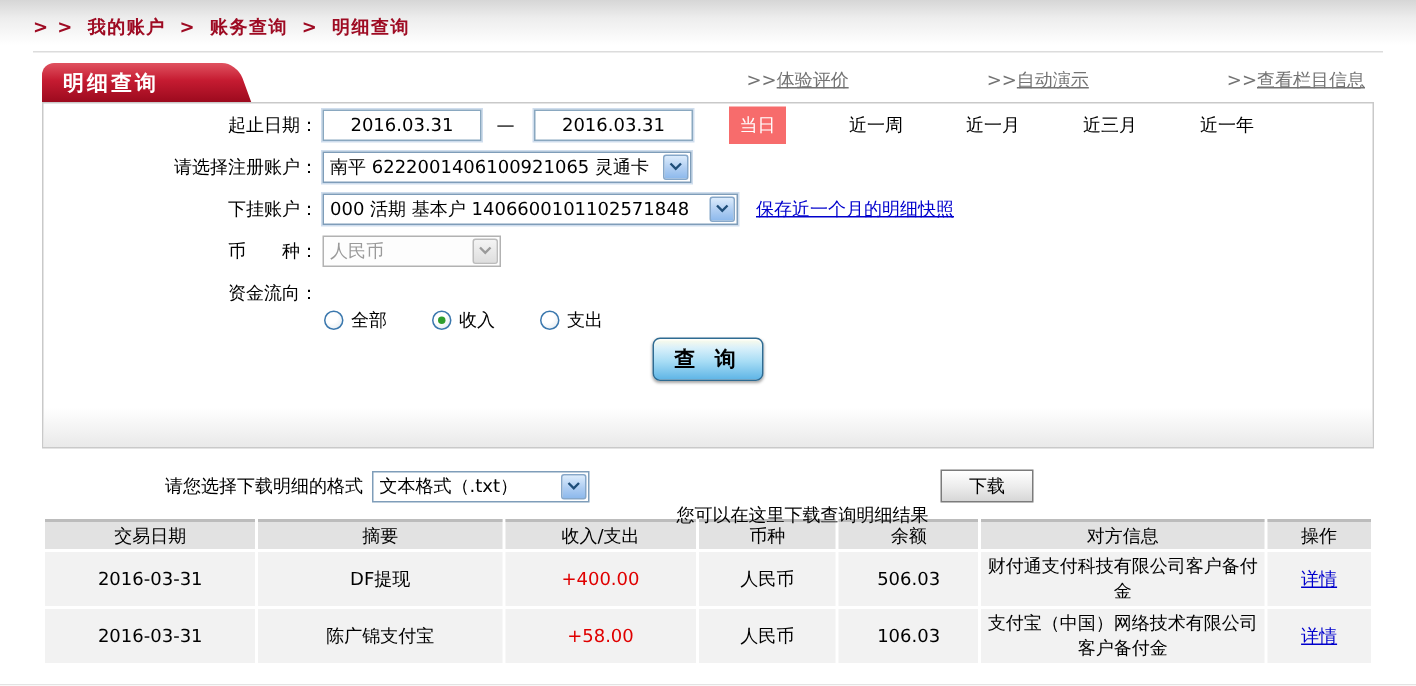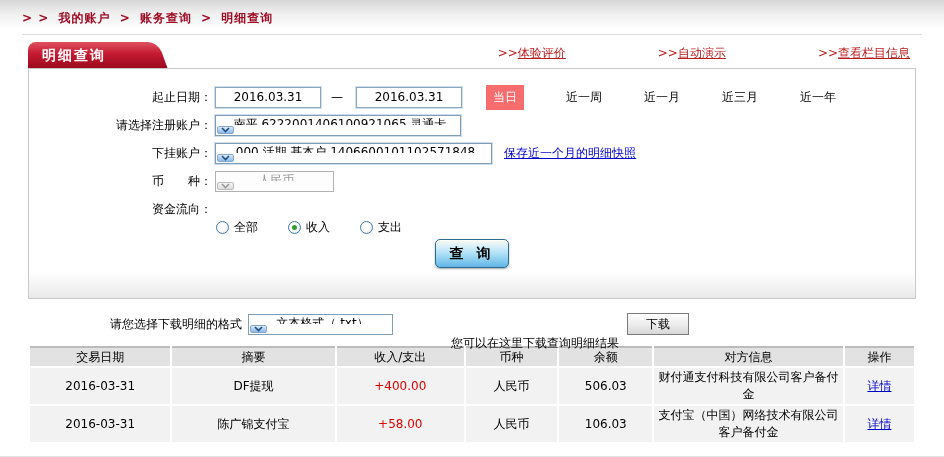--- a/index.html
+++ b/index.html
@@ -15,37 +15,37 @@
   
   .tab-row { margin:6px 28px 0 28px; height:27px; display:flex; align-items:flex-end; justify-content:space-between; }
   .tab { position:relative; width:132px; height:26px; }
   .tab-bg { position:absolute; left:0; top:0; bottom:0; right:16px;
     background:linear-gradient(180deg,#e05260 0%,#c51b31 45%,#9c0a1e 100%); border-radius:8px 0 0 0; }
   .tab-slant { position:absolute; right:2px; top:0; bottom:0; width:34px;
     background:linear-gradient(180deg,#e05260 0%,#c51b31 45%,#9c0a1e 100%);
     transform:skewX(20deg); transform-origin:top left; border-radius:0 10px 0 0; }
   .tab-label { position:absolute; left:14px; top:5px; color:#fff; font-weight:bold; font-size:14px; letter-spacing:2px; }
   .head-links { display:flex; gap:92px; padding-bottom:6px; padding-right:6px; }
-  .head-link { color:#b91c1c; cursor:pointer; white-space:nowrap; }
+  .head-link { color:#737373; cursor:pointer; white-space:nowrap; }
   .head-link .lbl { text-decoration:underline; }
 
   
   .panel { position:relative; margin:0 28px; height:231px; border:1px solid #c9c9c9; background:#fff; }
   .panel::after { content:""; position:absolute; left:0; right:0; bottom:0; height:26px;
     background:linear-gradient(180deg,rgba(233,233,233,0) 0%,#e9e9e9 100%); pointer-events:none; }
   .form-row { display:flex; align-items:center; height:28px; }
-  .form-row.first { margin-top:14px; }
+  .form-row.first { }
   .flabel { width:183px; text-align:right; flex:0 0 183px; }
 
   .txt-input { width:106px; height:21px; border:1px solid #8aa8c0; box-shadow:0 0 0 1px #cfdded;
     text-align:center; font-size:12px; font-family:inherit; margin-left:3px; background:#fff; }
   .dash { margin:0 10px; }
 
   .sel { height:21px; margin-left:3px; border:1px solid #7f9db9; box-shadow:0 0 0 1px #cfdded;
-    background:#fff; display:flex; align-items:center; cursor:pointer;flex-direction:column; }
+    background:#fff; display:flex; align-items:center; cursor:pointer; }
   .sel .val { flex:1; padding-left:4px; white-space:nowrap; overflow:hidden; }
   .sel .arrow { width:17px; align-self:stretch; display:flex; align-items:center; justify-content:center;
     background:linear-gradient(180deg,#dcecfc 0%,#aecdf2 55%,#8db9ec 100%); border:1px solid #86a7c9; border-radius:2px; margin:1px; }
   .sel.disabled { border-color:#b2b2b2; box-shadow:none; background:#fdfdfd; color:#9a9a9a; }
   .sel.disabled .arrow { background:linear-gradient(180deg,#f4f4f4,#dedede); border-color:#bcbcbc; }
 
   .quick-active { margin-left:24px; background:#f76c6c; color:#fff; padding:4px 7px; cursor:pointer; }
   .quick { margin-left:42px; cursor:pointer; }
 
   .snap-link { margin-left:12px; color:#0000cc; text-decoration:underline; cursor:pointer; }

